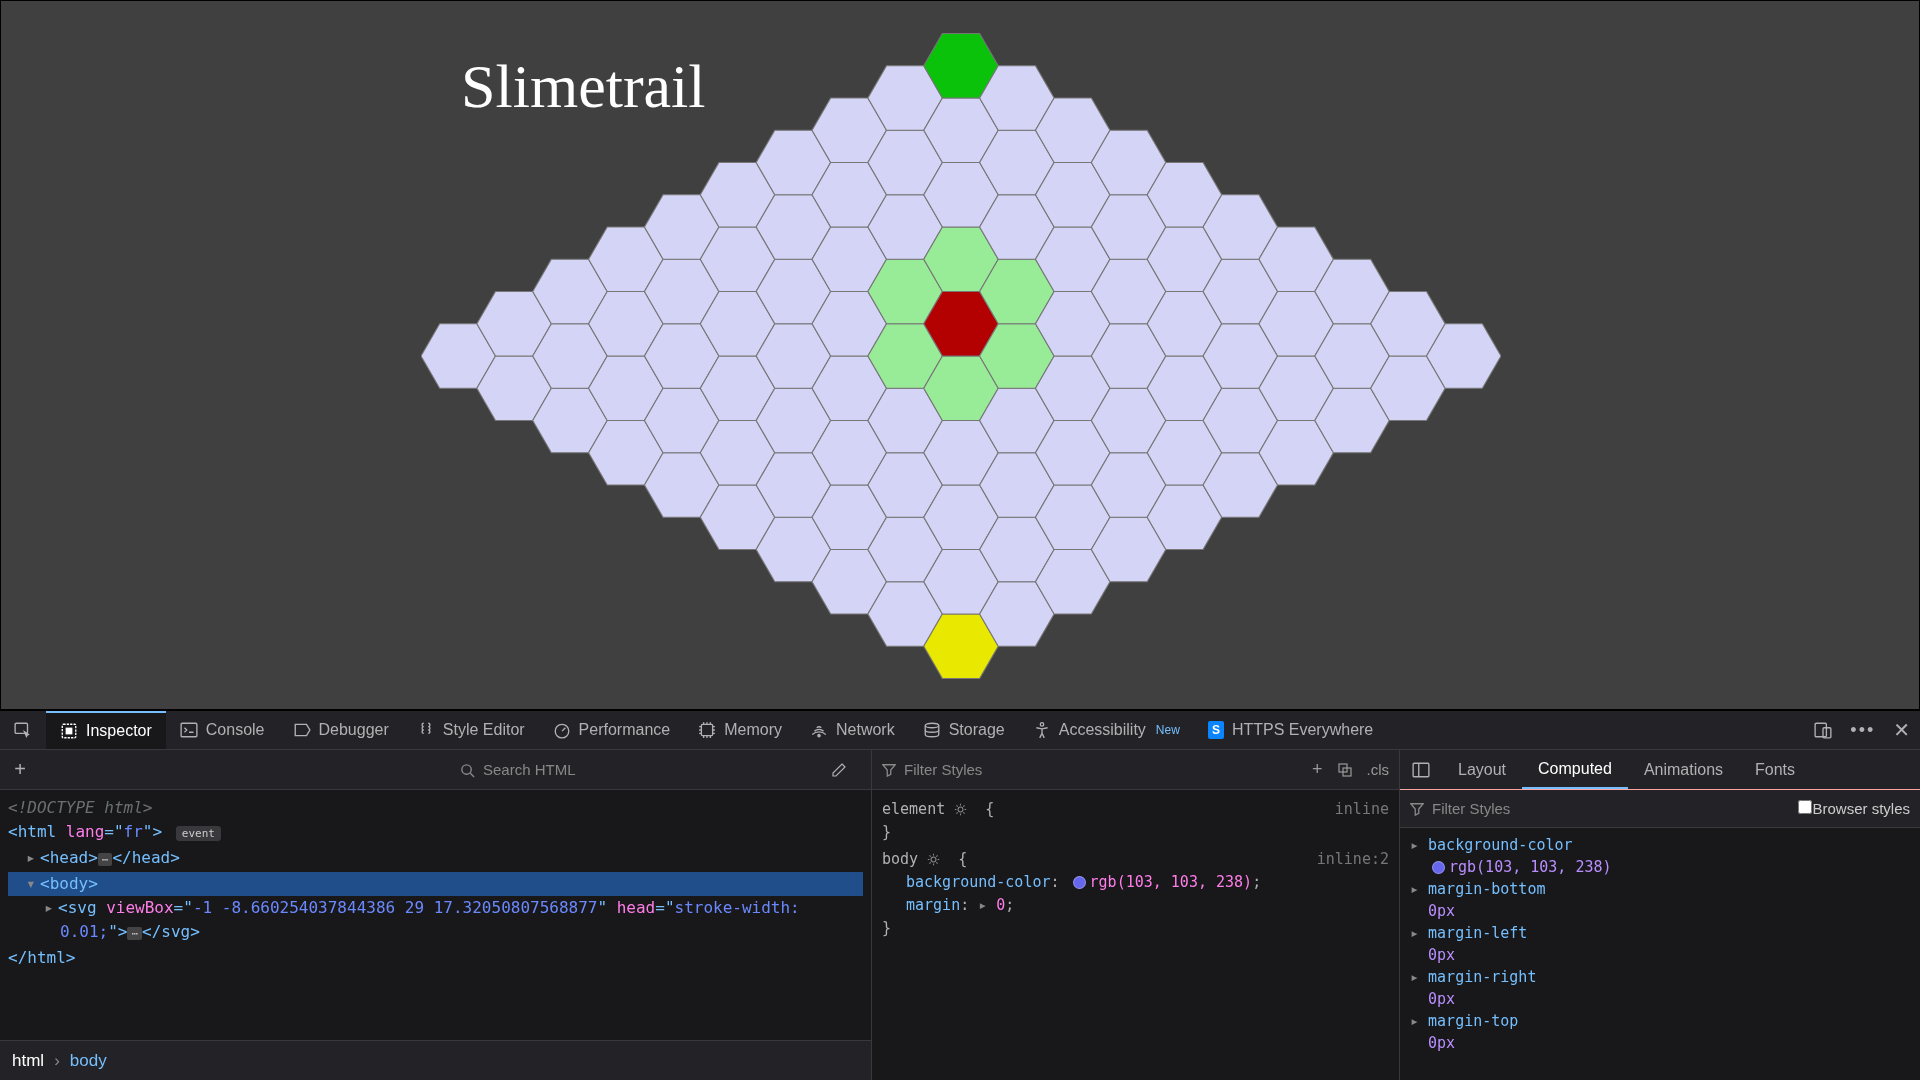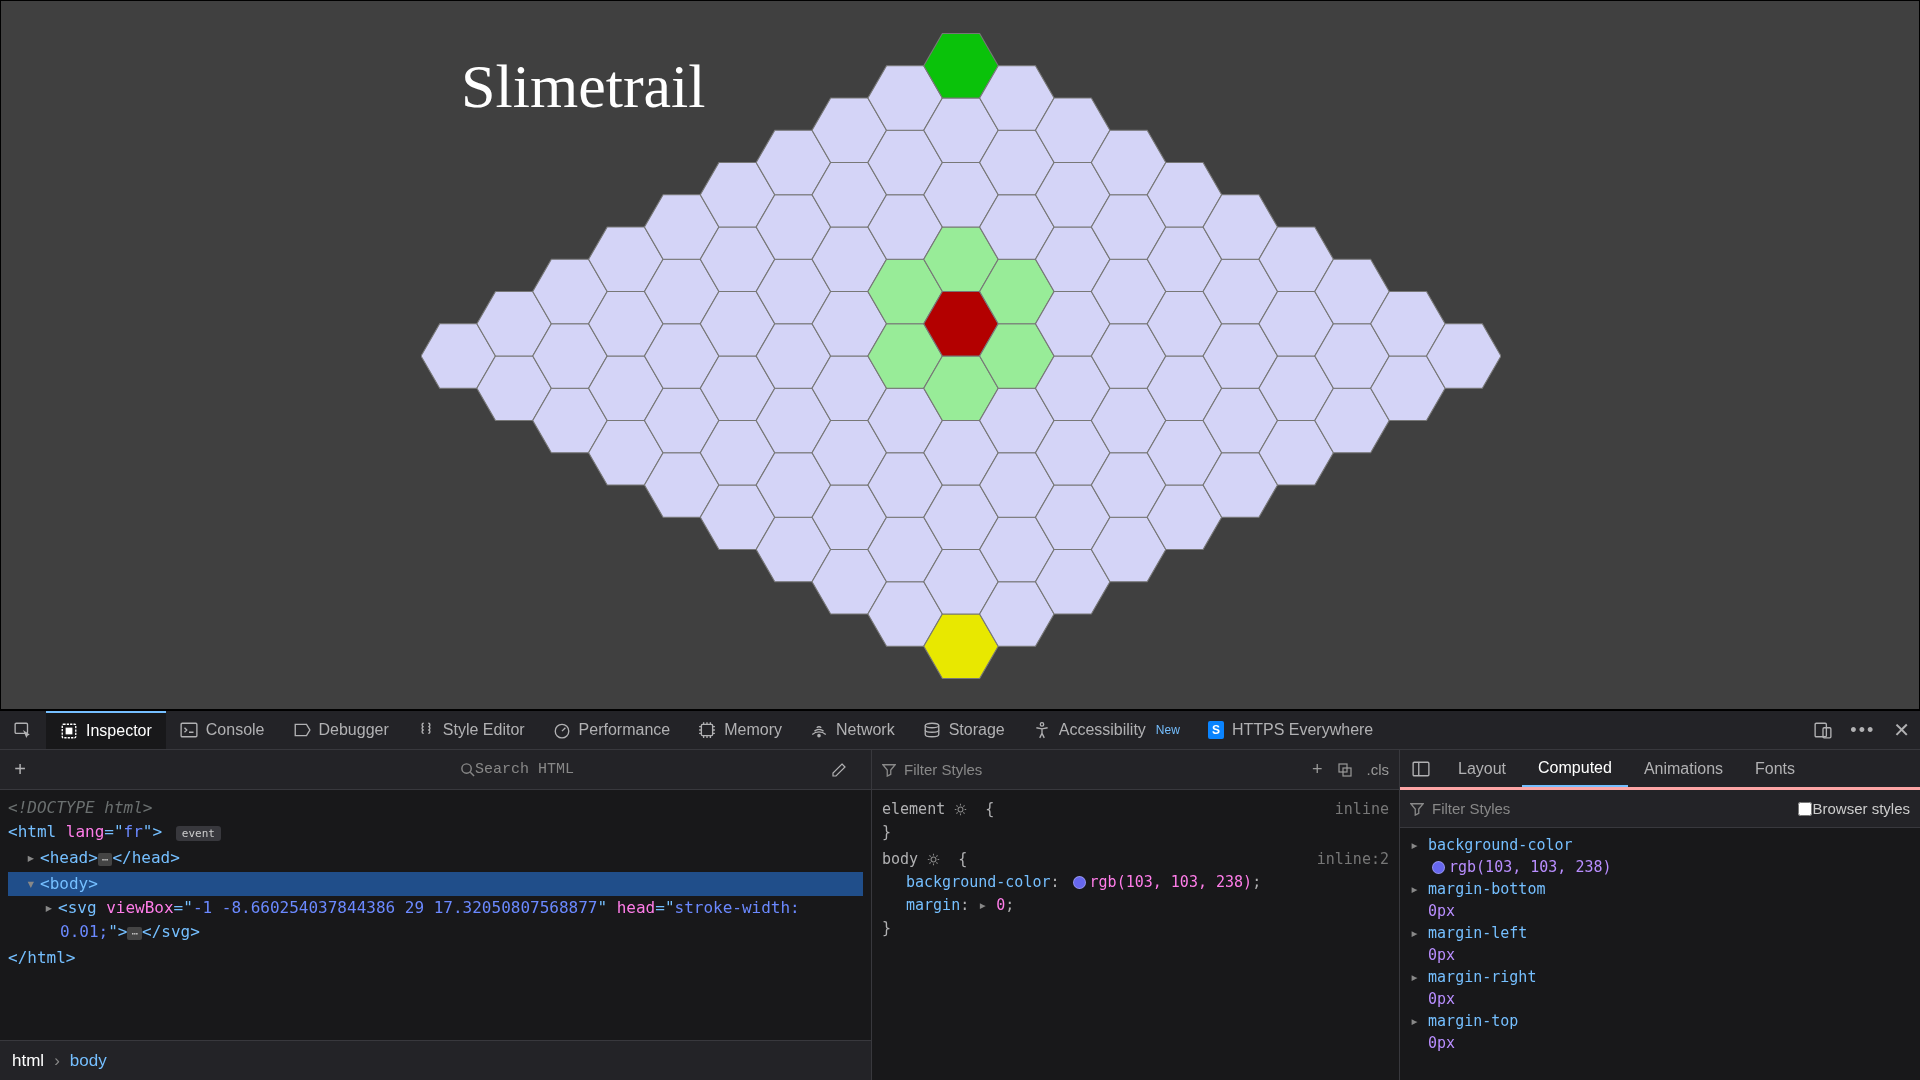--- a/index.html
+++ b/index.html
@@ -21,21 +21,21 @@
   .dt-right-icons { display: flex; align-items: center; padding: 0 10px; gap: 18px; }
   .new-badge { color: #75bfff; font-size: 12px; margin-left: 2px; text-align: center; }
   .https-icon { background:#0a84ff; color:white; padding:2px 4px; font-weight:bold; font-size:12px; border-radius:2px; }
   
   .dt-body { flex: 1; display: flex; min-height: 0; }
   
   
   .panel-dom { width: 872px; display: flex; flex-direction: column; border-right: 1px solid #38383d; }
   .dom-toolbar { height: 40px; display: flex; align-items: center; border-bottom: 1px solid #38383d; background: #232327; }
   .add-btn { width: 40px; text-align: center; font-size: 20px; color: #b1b1b3; }
-  .search-html { flex: 1; margin-left: 420px; display: flex; align-items: center; gap: 0; color: #888; font-family: Liberation Mono, monospace; }
+  .search-html { flex: 1; margin-left: 420px; display: flex; align-items: flex-end; gap: 8px; color: #888; }
   .edit-btn { width: 40px; text-align: center; }
   .dom-tree { flex: 1; padding: 6px 8px; font-family: 'Consolas', 'Monaco', monospace; font-size: 16px; line-height: 24px; overflow: auto; }
   .dom-line { white-space: nowrap; }
   .dom-line.selected { background: #204e8a; }
   .tag { color: #75bfff; }
   .attr-name { color: #ff7de9; }
   .attr-val { color: #6b89ff; }
   .doctype { color: #6b7070; font-style: italic; }
   .twisty { display: inline-block; width: 14px; color: #888; }
   .event-badge { background:#38383d; color:#ccc; padding:1px 6px; border-radius:3px; font-size:11px; margin-left:4px; }
@@ -50,27 +50,27 @@
   .rules-toolbar-right { display:flex; align-items:center; gap:14px; color:#999; }
   .rules-body { flex: 1; padding: 8px 10px; font-family: 'Consolas', 'Monaco', monospace; font-size: 15px; line-height: 23px; }
   .rule-right { float: right; color: #777; }
   .prop-name { color: #75bfff; }
   .prop-val { color: #ff7de9; }
   .swatch { display: inline-block; width: 13px; height: 13px; border-radius: 50%; vertical-align: middle; margin: 0 4px; border:1px solid rgba(255,255,255,0.3); }
   .tri { color:#888; }
   
   
   .panel-computed { flex: 1; display: flex; flex-direction: column; }
-  .comp-tabs { height: 40px; display: flex; align-items: stretch; border-bottom: 3px solid #fca5a5; background: #232327; }
+  .comp-tabs { height: 40px; display: flex; align-items: stretch; border-bottom: 1px solid #fca5a5; background: #232327; }
   .comp-tab { display:flex; align-items:center; padding: 0 16px; color: #b1b1b3; font-size:16px; }
   .comp-tab.active { color: #fff; border-bottom: 2px solid #75bfff; }
   .comp-tab.iconbtn { padding:0 12px; }
   .comp-filter-row { height: 38px; display: flex; align-items: center; border-bottom: 1px solid #38383d; background: #232327; padding: 0 10px; gap:10px; }
   .comp-filter-row .filter-input { flex: 1; }
-  .browser-styles { display:flex; align-items:center; color:#ccc;margin-left:24px; }
+  .browser-styles { display:flex; color:#ccc;margin-left:24px; }
   .browser-styles input { width:14px; height:14px; }
   .comp-body { flex: 1; padding: 6px 10px; font-family: 'Consolas', 'Monaco', monospace; font-size: 15px; line-height: 22px; }
   .comp-prop { color: #75bfff; }
   .comp-val { color: #b98eff; }
   
   
   .breadcrumb { height: 40px; background: #232327; border-top: 1px solid #38383d; display: flex; align-items: center; padding: 0 12px; font-size: 17px; }
   .crumb { color: #fff; }
   .crumb.active { color: #75bfff; }
   .crumb-sep { color: #888; margin: 0 10px; }

